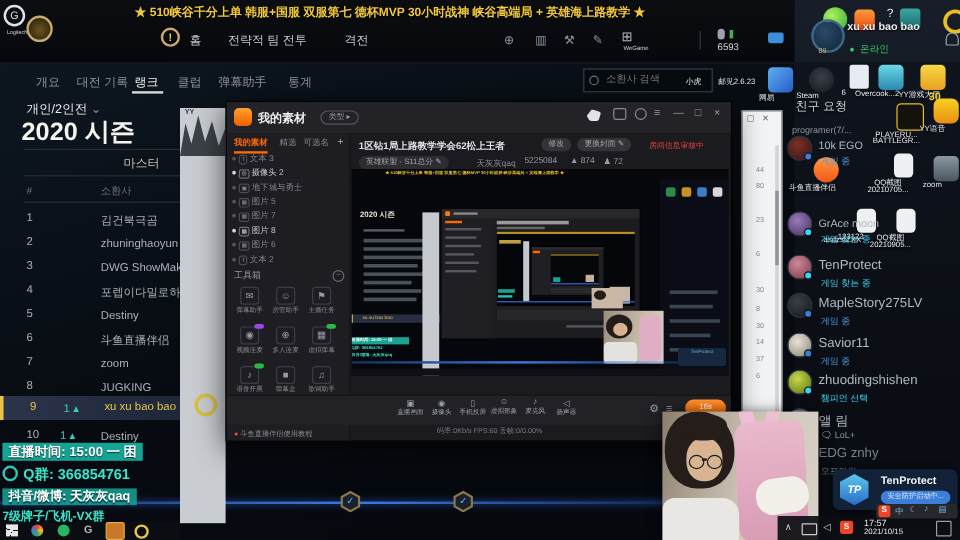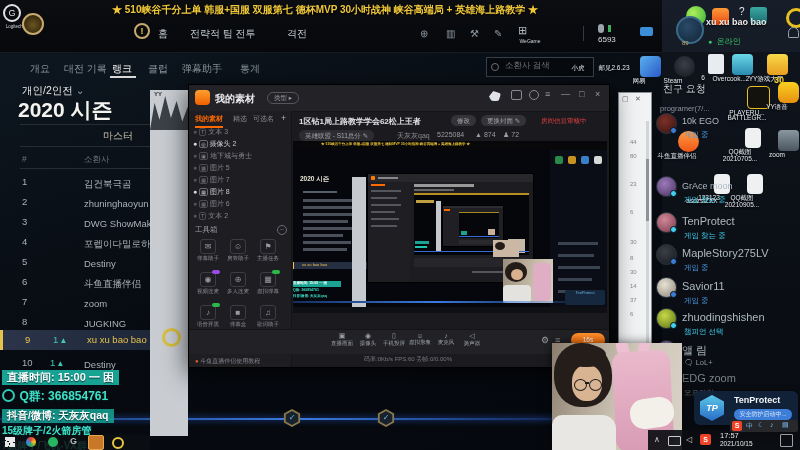--- a/index.html
+++ b/index.html
@@ -395,21 +395,20 @@
       <div class="a" style="left:366px;top:5px;color:#9aa0a6;font-size:9px">≡</div>
       <div class="a" style="left:382px;top:3px;width:34px;height:14px;border-radius:7px;background:linear-gradient(#ff9030,#f06800);color:#fff;font-size:6.5px;text-align:center;line-height:14px">16s</div>
     </div>
     <div class="a" style="left:175px;top:270px;width:160px;color:#77777f;font-size:6px">码率:0Kb/s    FPS:60    丢帧:0/0.00%</div>
   </div>
 
   <div class="a" style="left:2px;top:367px;z-index:30">
     <div class="ovteal" style="display:inline-block;font-size:11px">直播时间: 15:00 一 困</div>
     <div style="margin-top:1px"><span style="display:inline-block;width:9px;height:9px;border:2px solid #2ec8b4;border-radius:50%;vertical-align:middle"></span> <span class="ovcyan" style="font-size:12px">Q群: 366854761</span></div>
     <div class="ovteal" style="display:inline-block;font-size:10.5px;background:rgba(22,163,148,.85)">抖音/微博: 天灰灰qaq</div>
-    <div class="ovcyan" style="font-size:10px;margin-top:1px">15级牌子/2火箭房管</div>
     <div class="ovcyan" style="font-size:10px;margin-top:1px">7级牌子/飞机-VX群</div>
   </div>
 
   <div class="a" style="left:676px;top:16px;width:24px;height:24px;border-radius:50%;border:2px solid #3a6a8a;background:radial-gradient(circle at 40% 35%,#2a4a68,#122536);z-index:5"></div>
   <div class="a" style="left:682px;top:40px;color:#c8aa6e;font-size:6px;z-index:5">89</div>
   <div class="a" style="left:706px;top:17px;color:#ececec;font-size:9px;font-weight:bold;text-shadow:0 1px 2px #000;z-index:5">xu xu bao bao</div>
   <div class="a" style="left:708px;top:30px;z-index:5"><span style="color:#3ac86a;font-size:7px">●</span> <span style="color:#3ac86a;font-size:8px">온라인</span></div>
   <div class="a" style="left:788px;top:27px;width:9px;height:9px;border:1.5px solid #9aa4ac;border-radius:50% 50% 10% 10%;z-index:5"></div>
 
   <div class="a dlabel" style="left:556px;top:64px;z-index:6">小虎</div>
@@ -524,21 +523,21 @@
       <div class="avatar" style="background:radial-gradient(circle at 40% 35%,#a88ac0,#584070);position:relative">
         <span class="sdot" style="background:#3a7ed8"></span>
       </div>
     </div>
   <div class="a fname" style="left:682px;top:343px;font-size:11px;z-index:5">앨 림</div>
   <div class="a fstatus" style="left:684px;top:358px;color:#8a96a0;z-index:5"><span style="color:#cfd6dc">🗨</span> <span>LoL+</span></div>
 
   <div class="a" style="left:656px;top:370px;z-index:5">
       <div class="avatar" style="background:radial-gradient(circle at 40% 35%,#4a5058,#20242a)"></div>
     </div>
-  <div class="a fname" style="left:682px;top:372px;font-size:11px;color:#7a828a;z-index:5">EDG zoom</div>
+  <div class="a fname" style="left:682px;top:372px;font-size:11px;color:#7a828a;z-index:5">EDG znhy</div>
   <div class="a fstatus" style="left:684px;top:388px;color:#666e76;z-index:5">오프라인</div>
 
   <div class="a cut" style="left:552px;top:343px;width:130px;height:107px;background:linear-gradient(105deg,#8a7d6e,#b3a898 30%,#cfc6b8 55%,#d9d2c7);z-index:40;box-shadow:0 0 10px rgba(0,0,0,.6)">
     <div class="a" style="left:66px;top:-4px;width:12px;height:28px;border-radius:7px;background:#ecc0d2;transform:rotate(-16deg)"></div>
     <div class="a" style="left:86px;top:-6px;width:11px;height:26px;border-radius:7px;background:#ecc0d2;transform:rotate(10deg)"></div>
     <div class="a" style="left:62px;top:8px;width:58px;height:100px;border-radius:12px;background:linear-gradient(#eab9cc,#d89cb4);transform:rotate(-3deg)"></div>
     <div class="a" style="left:78px;top:55px;width:44px;height:30px;border-radius:14px;background:#f3f0ea;transform:rotate(-8deg)"></div>
     <div class="a" style="left:0px;top:72px;width:64px;height:35px;border-radius:10px 14px 0 0;background:#e9e7e3"></div>
     <div class="a" style="left:2px;top:0px;width:58px;height:64px;border-radius:46% 50% 44% 46%;background:#241d19"></div>
     <div class="a" style="left:20px;top:22px;width:30px;height:36px;border-radius:45%;background:#d9b493"></div>

